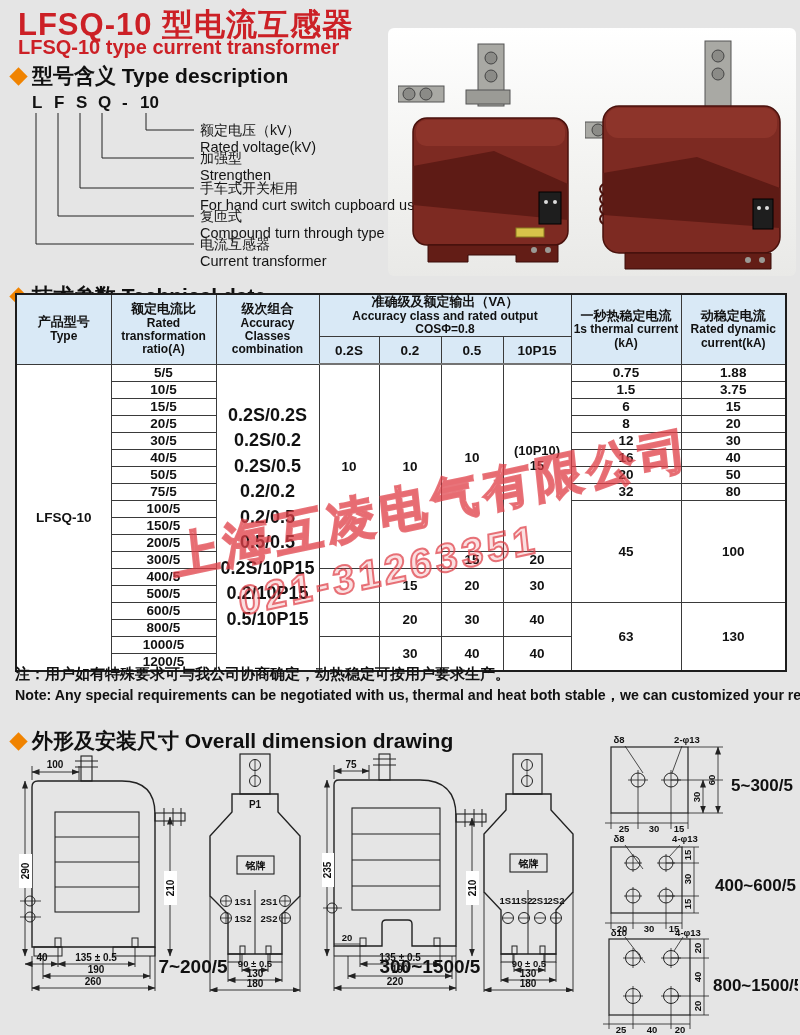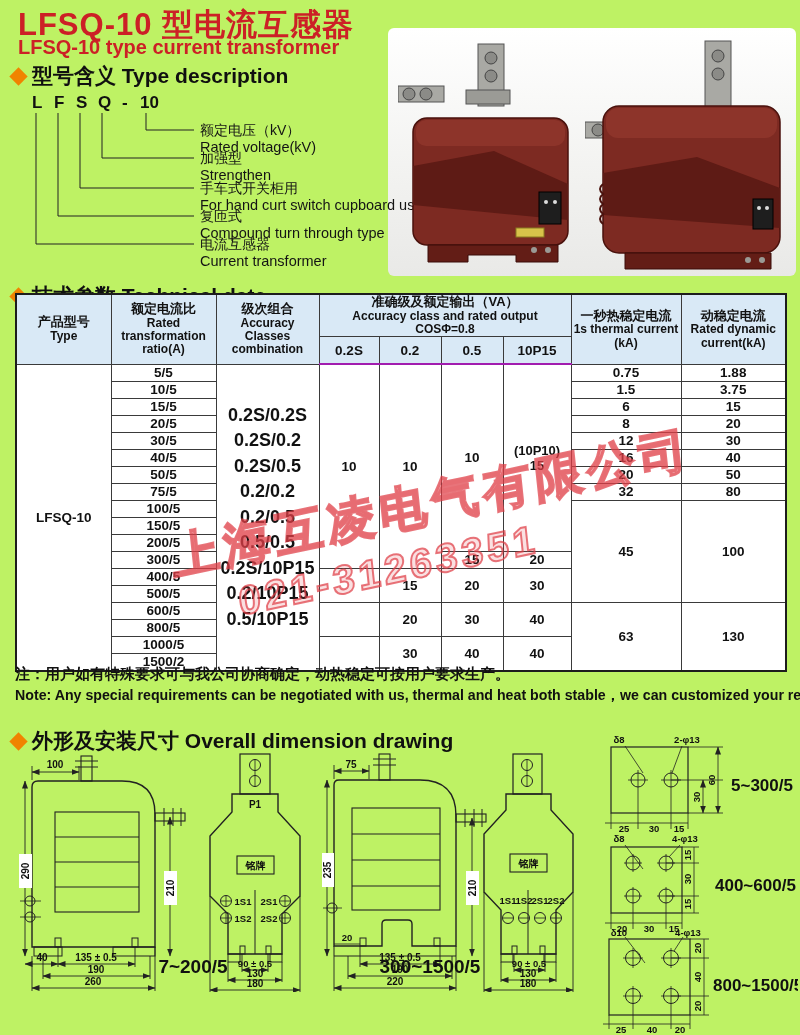--- a/index.html
+++ b/index.html
@@ -1,18 +1,18 @@
 <!DOCTYPE html>
 <html><head>
 <meta charset="utf-8">
 <style>
   html,body{margin:0;padding:0;background:#ffffff;}
   body{width:800px;height:1035px;overflow:hidden;
        font-family:"Liberation Sans","DejaVu Sans",sans-serif;color:#111;}
-  #page{position:relative;width:800px;height:1035px;background:#bef264;}
+  #page{position:relative;width:800px;height:1035px;background:#e5e5e5;}
 
   
   .title-cn{position:absolute;left:18px;top:4px;font-size:31px;font-weight:800;color:#cc2026;letter-spacing:1px;white-space:nowrap;}
   .title-en{position:absolute;left:18px;top:36px;font-size:20px;font-weight:700;color:#cc2026;white-space:nowrap;}
 
   .sec-head{position:absolute;display:flex;align-items:center;gap:7px;font-size:21px;font-weight:800;color:#101010;white-space:nowrap;}
   .diamond{width:13px;height:13px;background:#f08300;transform:rotate(45deg);flex:0 0 auto;}
 
   
   #typecode{position:absolute;left:22px;top:92px;}
@@ -22,21 +22,21 @@
 
   
   .photo-bg{position:absolute;left:388px;top:28px;width:408px;height:248px;
             background:linear-gradient(180deg,#ffffff 0%,#f3f3f1 55%,#e9e9e7 100%);border-radius:6px;}
 
   
   #techtable{position:absolute;left:15px;top:293px;border-collapse:collapse;table-layout:fixed;
              border:2px solid #1d1d1d;background:#fff;}
   #techtable th,#techtable td{border:1px solid #3a3a3a;text-align:center;vertical-align:middle;padding:0;}
   #techtable thead th{background:#d9e9f6;font-weight:700;line-height:1.12;margin-left:47px;}
-  #techtable thead tr:last-child th{border-bottom:2px solid #a21caf;height:26px;font-size:13.5px;}
+  #techtable thead tr:last-child th{border-bottom:2px solid #737373;height:26px;font-size:13.5px;}
   .hcn{font-size:13px;font-weight:700;}
   .hen{font-size:12px;font-weight:700;}
   #techtable tbody td{height:16px;font-size:13.5px;font-weight:700;line-height:1;}
   td.classes div{line-height:25.5px;font-size:18px;font-weight:700;}
   td.twoline div{line-height:15px;font-size:13px;}
   td.prod{font-size:14px;}
 
   
   .watermark{position:absolute;left:168px;top:462px;width:620px;
              transform:rotate(-12deg) skewX(-6deg);pointer-events:none;z-index:5;}
@@ -301,21 +301,21 @@
           <td>800/5</td>
         </tr>
       <tr>
           <td>1000/5</td>
           <td rowspan="2"></td>
           <td rowspan="2">30</td>
           <td rowspan="2">40</td>
           <td rowspan="2">40</td>
         </tr>
       <tr>
-          <td>1500/2</td>
+          <td>1200/5</td>
         </tr>
     </tbody>
   </table>
 
   <div class="watermark">
     <div class="wm1">上海互凌电气有限公司</div>
     <div class="wm2">021-31263351</div>
   </div>
 
   <div class="note-cn">注：用户如有特殊要求可与我公司协商确定，动热稳定可按用户要求生产。</div>

